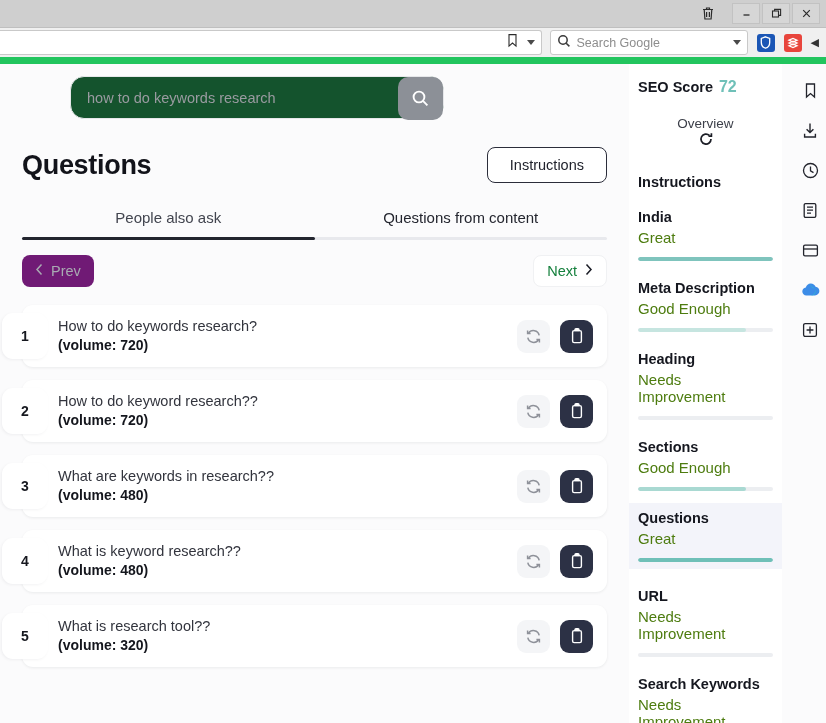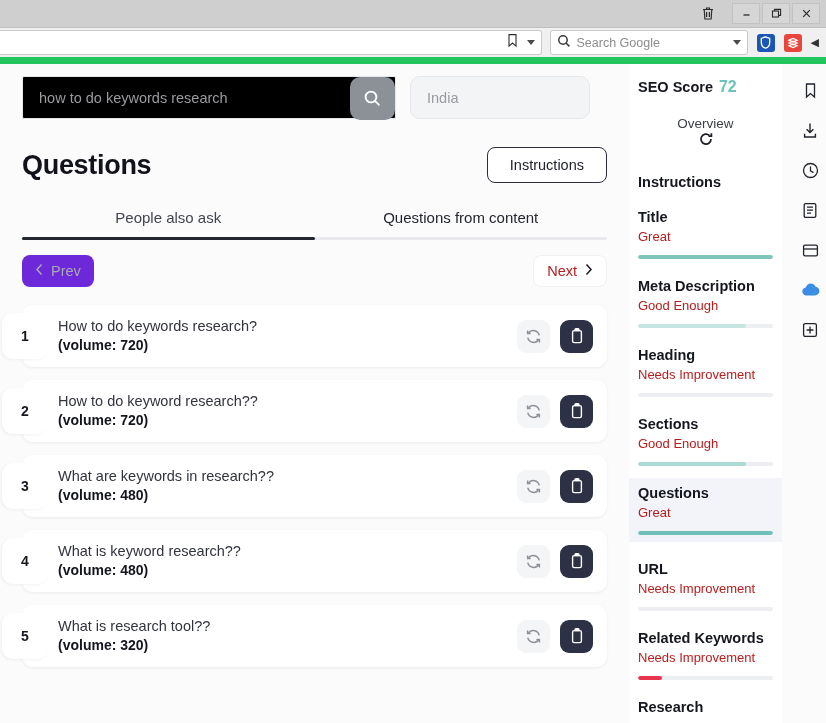--- a/index.html
+++ b/index.html
@@ -73,22 +73,22 @@
   
   .main {
     position: absolute; top: 0; left: 0; width: 629px; height: 659px;
     background: #fbfbfc; padding: 0 22px;
     overflow: hidden;
   }
 
   .search-row { display: flex; gap: 14px; padding-top: 12px; align-items: flex-start; }
   .kw-field {
     position: relative; width: 374px; height: 43px;
-    background: #000000; border: 1px solid #e6e7ea;
-    border-radius: 2px; display: flex; align-items: center;
+    background: #14532d; border: 1px solid #e6e7ea;
+    border-radius: 14px; display: flex; align-items: center; margin-left: 48px;
   }
   .kw-field .kw-text {
     padding-left: 16px; font-size: 14.5px; color: #9a9ba1;
     white-space: nowrap;
   }
   .kw-search-btn {
     position: absolute; right: 0px; top: 0px;
     width: 45px; height: 43px; border-radius: 10px;
     background: #8c9097;
     display: flex; align-items: center; justify-content: center;
@@ -122,22 +122,22 @@
   .tab.inactive { color: #42454f; }
   .tabs-underline { height: 3px; background: #e8e9ed; display: flex; border-radius: 2px; }
   .tabs-underline .active-seg { width: 50%; background: #23252f; border-radius: 2px; }
 
   .pager { display: flex; justify-content: space-between; margin-top: 15px; }
   .pg-btn {
     height: 32px; padding: 0 13px; border-radius: 8px;
     background: #f4f5f7; display: flex; align-items: center; gap: 7px;
     font-size: 14.5px;
   }
-  .pg-btn.prev { color: #a8aab2; background: #6d28d9; }
-  .pg-btn.next { color: #b91c1c; background: #ffffff; border: 1px solid #f0f1f3; }
+  .pg-btn.prev { color: #a8aab2; background: #701a75; }
+  .pg-btn.next { color: #15803d; background: #ffffff; border: 1px solid #f0f1f3; }
 
   .qlist { margin-top: 18px; display: flex; flex-direction: column; gap: 13px; }
   .qrow {
     position: relative; height: 62px;
     background: #ffffff; border-radius: 11px;
     box-shadow: 0 1px 3px rgba(20,22,35,0.07);
     display: flex; align-items: center;
   }
   .qnum {
     position: absolute; left: -20px; top: 8px;
@@ -178,21 +178,21 @@
     flex-direction: column;
   }
   .seo-overview { font-size: 13.5px; color: #3c3f49; }
   .seo-section-title {
     padding: 0 9px; margin-top: 23px;
     font-size: 14.5px; font-weight: bold; color: #15171f;
   }
   .seo-item { padding: 0 9px; margin-top: 19px; }
   .seo-item.active { background: #f3f4fa; padding-top: 7px; padding-bottom: 7px; margin-top: 12px; }
   .seo-item-name { font-size: 14.5px; font-weight: bold; color: #15171f; }
-  .seo-item-status { font-size: 13px; color: #b91c1c; margin-top: 4px; }
+  .seo-item-status { font-size: 15px; color: #4d7c0f; margin-top: 4px; }
   .seo-bar {
     height: 4px; background: #eceef1; border-radius: 3px;
     margin-top: 11px; overflow: hidden;
   }
   .seo-bar .fill { height: 100%; border-radius: 3px; }
 
   
   .rail {
     position: absolute; top: 0; left: 794px; width: 32px; height: 659px;
     background: #fbfbfc;
@@ -275,23 +275,20 @@
     <div class="search-row">
       <div class="kw-field">
         <span class="kw-text">how to do keywords research</span>
         <div class="kw-search-btn">
           <svg width="19" height="19" viewBox="0 0 19 19" fill="none" stroke="#ffffff" stroke-width="1.9">
             <circle cx="8" cy="8" r="5.4"></circle>
               <path d="M12.2 12.2l4.2 4.2"></path>
           </svg>
         </div>
       </div>
-      <div class="loc-field">
-        <span class="loc-text">India</span>
-      </div>
     </div>
 
     <div class="title-row">
       <div class="page-title">Questions</div>
       <div class="instructions-btn">Instructions</div>
     </div>
 
     <div class="tabs">
       <div class="tab inactive">People also ask</div>
       <div class="tab">Questions from content</div>
@@ -453,21 +450,21 @@
               <path d="M13.4 2.2v2.9h-2.9"></path>
           </svg>
         </span>
       </div>
     </div>
 
     <div class="seo-section-title">Instructions</div>
 
     <div id="seo-items">
         <div class="seo-item">
-          <div class="seo-item-name">Title</div>
+          <div class="seo-item-name">India</div>
           <div class="seo-item-status">Great</div>
           <div class="seo-bar">
             <div class="fill" style="width: 100%; background: rgb(127, 196, 189);"></div>
           </div>
         </div>
         <div class="seo-item">
           <div class="seo-item-name">Meta Description</div>
           <div class="seo-item-status">Good Enough</div>
           <div class="seo-bar">
             <div class="fill" style="width: 80%; background: rgb(198, 229, 224);"></div>
@@ -495,21 +492,21 @@
           </div>
         </div>
         <div class="seo-item">
           <div class="seo-item-name">URL</div>
           <div class="seo-item-status">Needs Improvement</div>
           <div class="seo-bar">
             <div class="fill" style="width: 0%; background: rgb(232, 234, 238);"></div>
           </div>
         </div>
         <div class="seo-item">
-          <div class="seo-item-name">Related Keywords</div>
+          <div class="seo-item-name">Search Keywords</div>
           <div class="seo-item-status">Needs Improvement</div>
           <div class="seo-bar">
             <div class="fill" style="width: 18%; background: rgb(232, 52, 79);"></div>
           </div>
         </div>
         <div class="seo-item">
           <div class="seo-item-name">Research</div>
         </div>
       </div>
 

